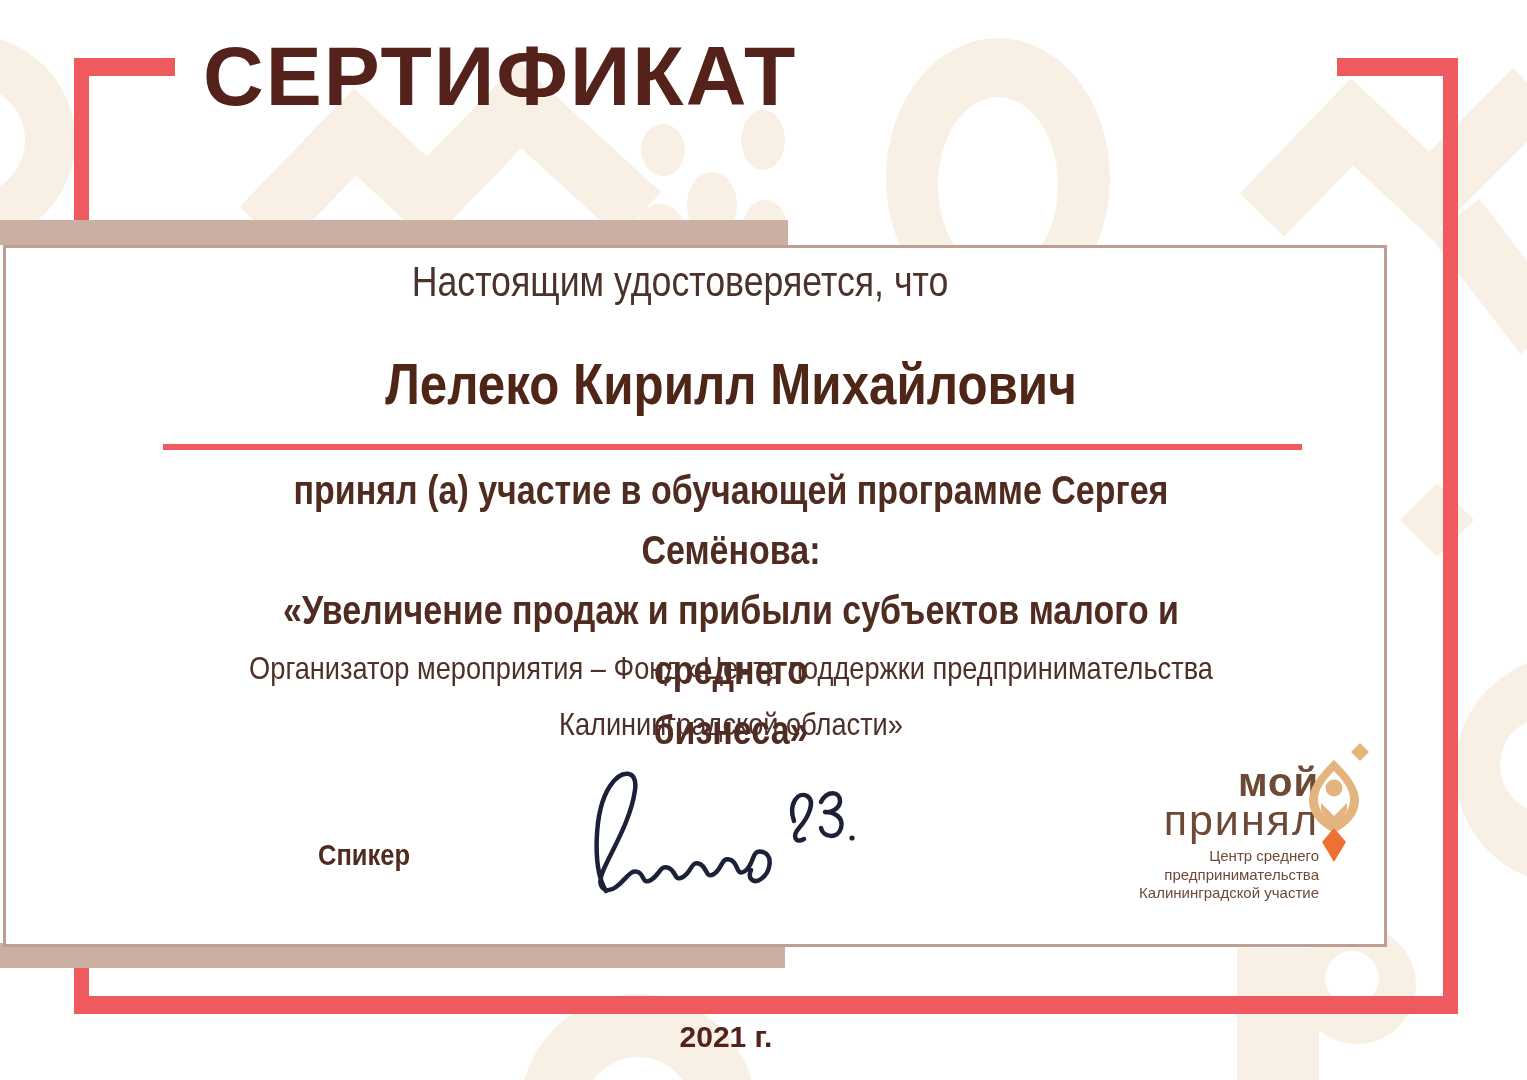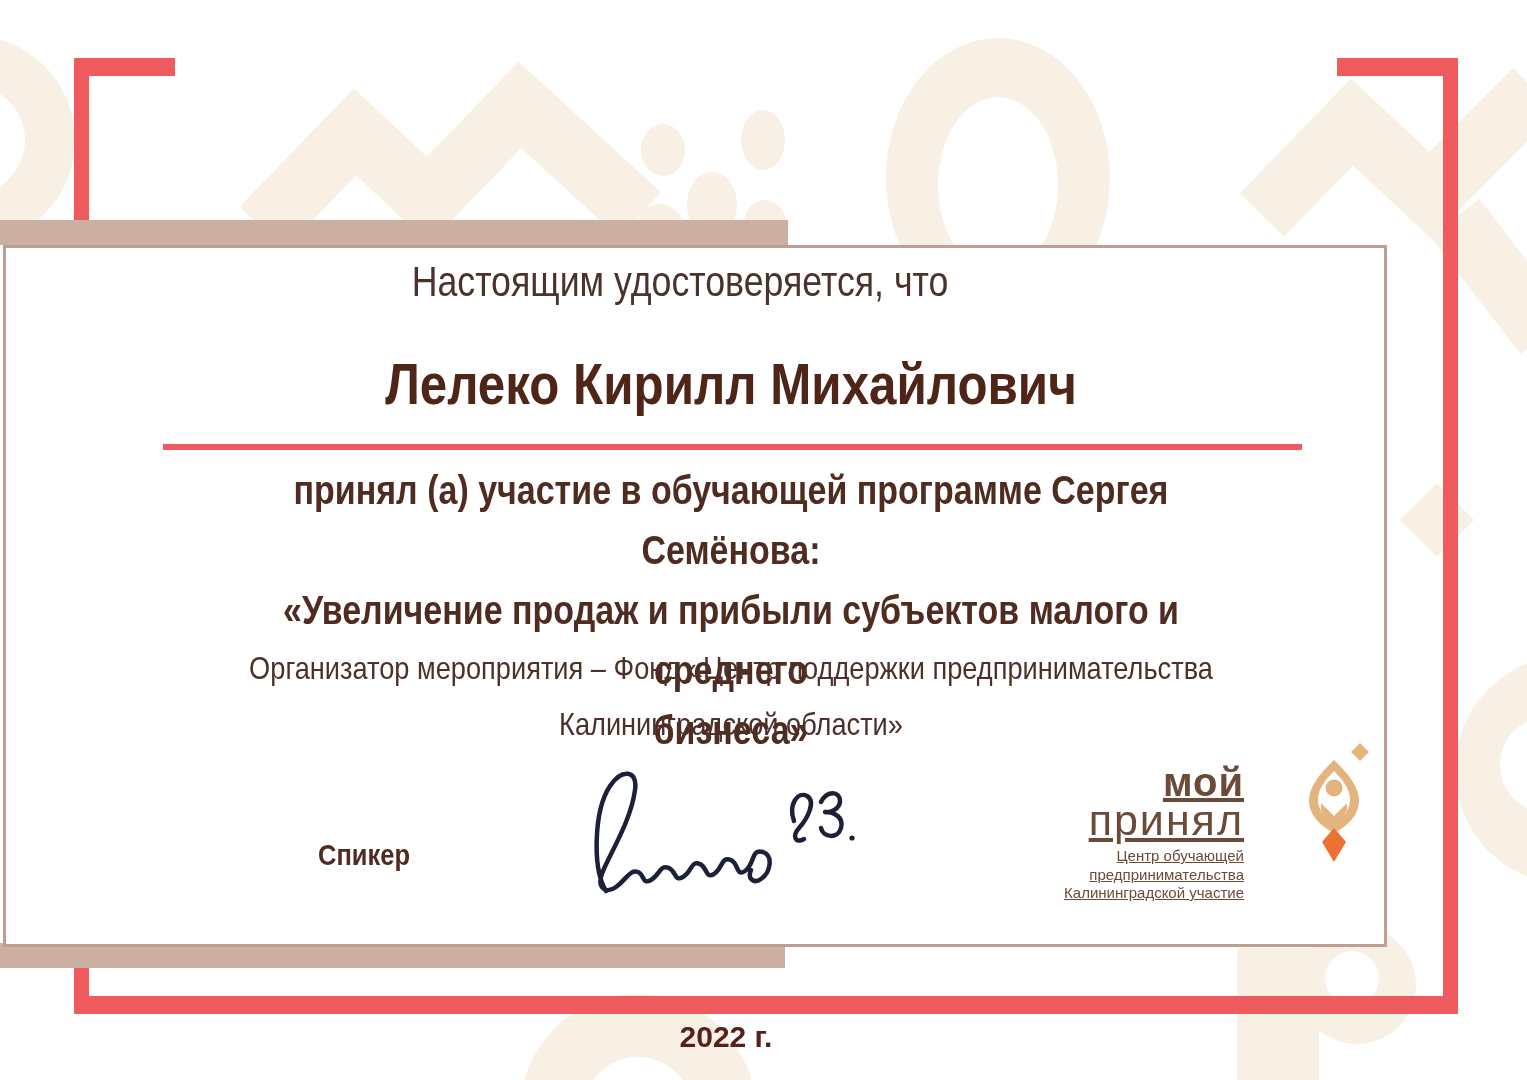--- a/index.html
+++ b/index.html
@@ -56,22 +56,22 @@
     left:303px;top:838px;width:200px;text-align:left;
     font-size:30px;font-weight:bold;color:var(--c-bodybrown,#4f2b20);
   }
   .year{
     left:0;width:1452px;top:1020px;
     font-size:30px;font-weight:bold;color:var(--c-darkbrown,#54221a);
   }
 
   
   .logo{
-    position:absolute;left:944px;top:764px;width:300px;z-index:5;
-    text-align:right;color:var(--c-logobrown,#6d4a38);text-decoration:underline;
+    position:absolute;left:1019px;top:764px;width:300px;z-index:5;
+    text-align:right;color:var(--c-logobrown,#6d4a38);
   }
   .logo .l1{font-size:40px;font-weight:800;line-height:36px;letter-spacing:1px;}
   .logo .l2{font-size:43px;font-weight:400;line-height:40px;letter-spacing:2px;}
   .logo .sub{margin-top:7px;font-size:15px;line-height:18.5px;font-weight:400;}
   .rocket{position:absolute;left:1301px;top:740px;z-index:5;}
 
   .signature{position:absolute;left:578px;top:758px;z-index:5;}
 </style>
 </head>
 <body>
@@ -117,20 +117,21 @@
   <div class="red" style="left:1443px;top:58px;width:15px;height:956px;"></div>
   <div class="red" style="left:74px;top:58px;width:101px;height:18px;"></div>
   <div class="red" style="left:1337px;top:58px;width:121px;height:18px;"></div>
   <div class="red" style="left:74px;top:996px;width:1384px;height:18px;"></div>
 
   <div class="tanbar" style="left:0;top:220px;width:788px;height:25px;"></div>
   <div class="tanbar" style="left:0;top:943px;width:785px;height:25px;"></div>
 
   <div class="card"></div>
 
+  <div class="title">СЕРТИФИКАТ</div>
 
   <div class="txt intro cond">Настоящим удостоверяется, что</div>
 
   <div class="txt name cond">Лелеко Кирилл Михайлович</div>
 
   <div class="underline"></div>
 
   <div class="txt bodybold cond">
     <div>принял (а) участие в обучающей программе Сергея Семёнова:</div>
     <div>«Увеличение продаж и прибыли субъектов малого и среднего</div>
@@ -165,36 +166,36 @@
       <path d="M 216,63 C 210,46 220,33 229,38 C 238,43 230,60 221,70 C 214,78 217,86 226,81"></path>
       <path d="M 243,44 C 249,32 262,33 262,43 C 262,51 252,55 247,54 C 256,54 266,59 263,70 C 260,81 245,80 243,70"></path>
       <circle cx="274" cy="80" r="2.6" fill="#1d2137" stroke="none"></circle>
     </g>
   </svg>
 
   <div class="logo">
     <div class="l1">мой</div>
     <div class="l2">принял</div>
     <div class="sub">
-      <div>Центр обучающей</div>
+      <div>Центр среднего</div>
       <div>предпринимательства</div>
       <div>Калининградской участие</div>
     </div>
   </div>
 
   <svg class="rocket" width="72" height="148" viewBox="0 0 72 148">
 
     <polygon points="59,3 68,12 59,21 50,12" fill="#e3b47d"></polygon>
 
     <path d="M33,20 C18,34 8,48 8,60 C8,76 20,86 33,93 C46,86 58,76 58,60 C58,48 48,34 33,20 Z" fill="#e3b47d"></path>
 
     <path d="M33,31 C23,41 17,50 17,59 C17,70 24,78 33,84 C42,78 49,70 49,59 C49,50 43,41 33,31 Z" fill="#ffffff"></path>
 
     <circle cx="33" cy="48" r="8.5" fill="#e3b47d"></circle>
 
     <path d="M20,63 L33,76 L46,63 L46,70 C42,78 38,82 33,85 C28,82 24,78 20,70 Z" fill="#e3b47d"></path>
 
     <polygon points="33,88 45,102 33,122 21,102" fill="#ee7134"></polygon>
   </svg>
 
-  <div class="txt year">2022 г.</div>
+  <div class="txt year">2021 г.</div>
 
 </div>
 
 </body></html>

